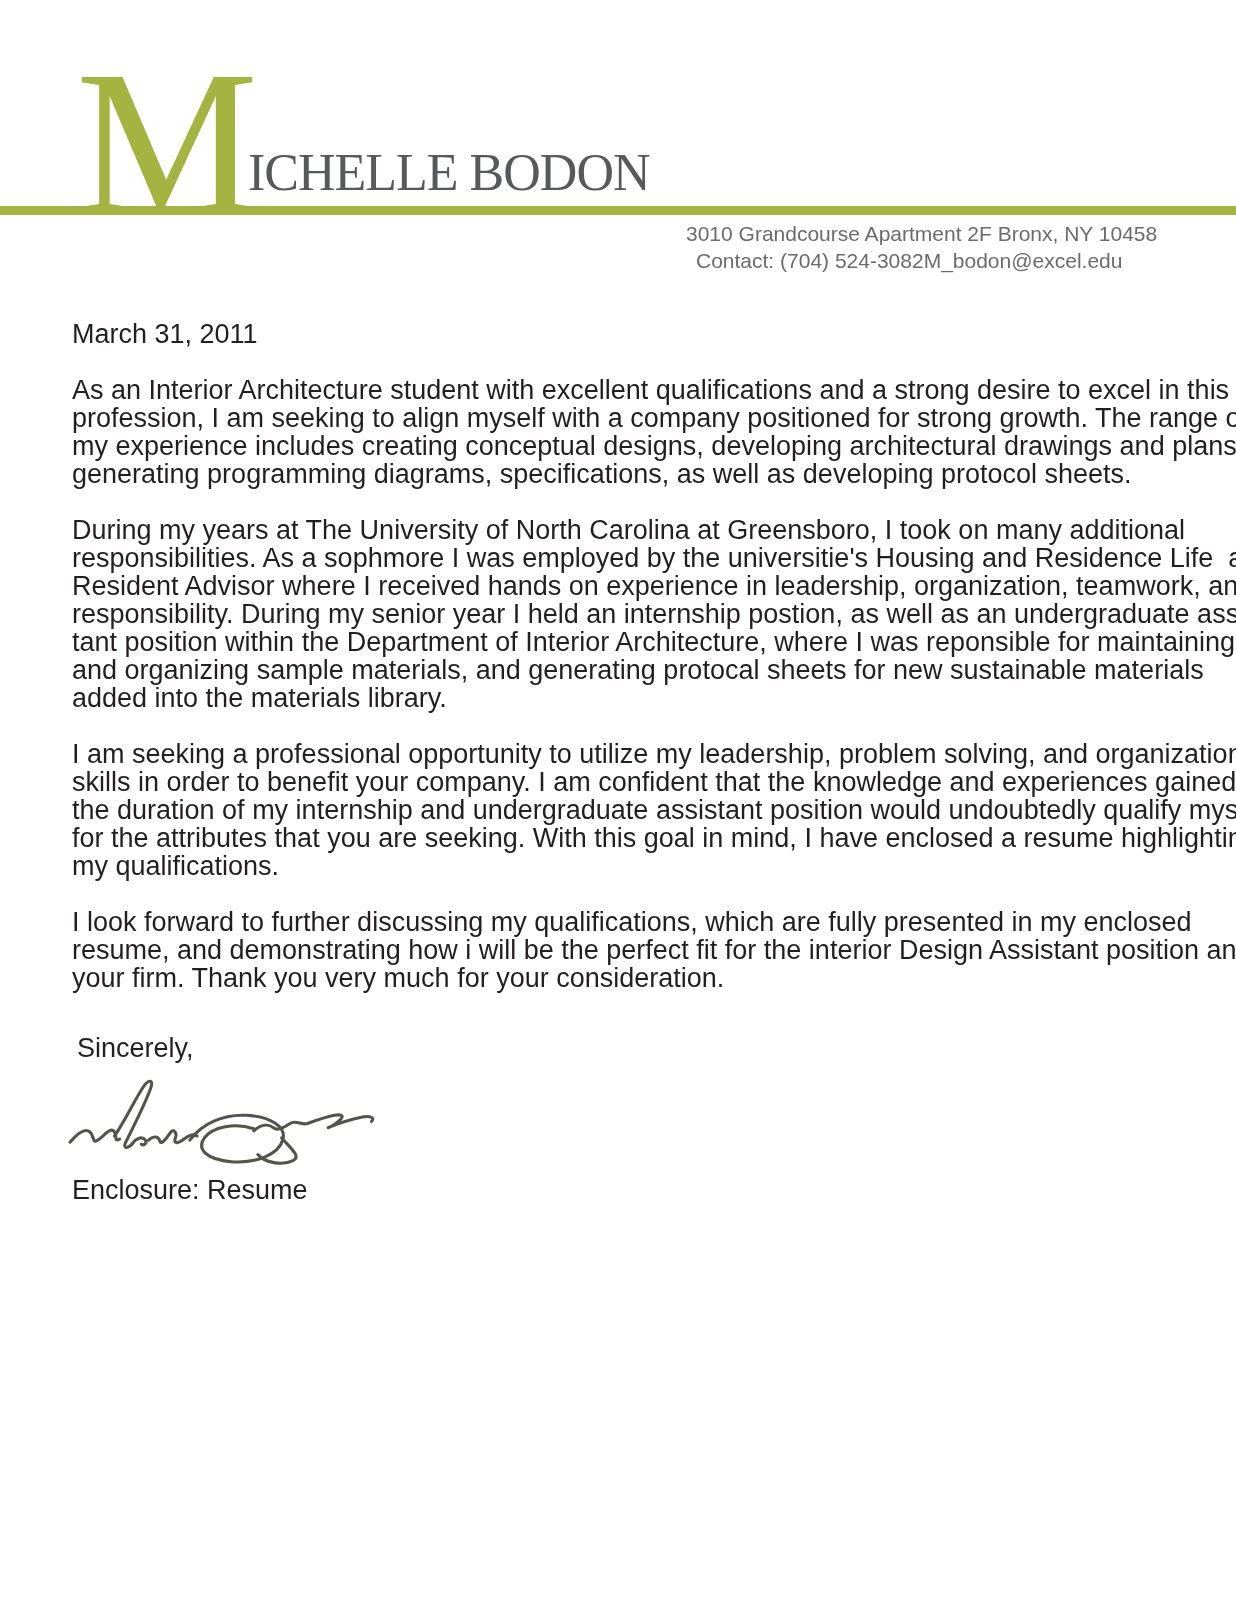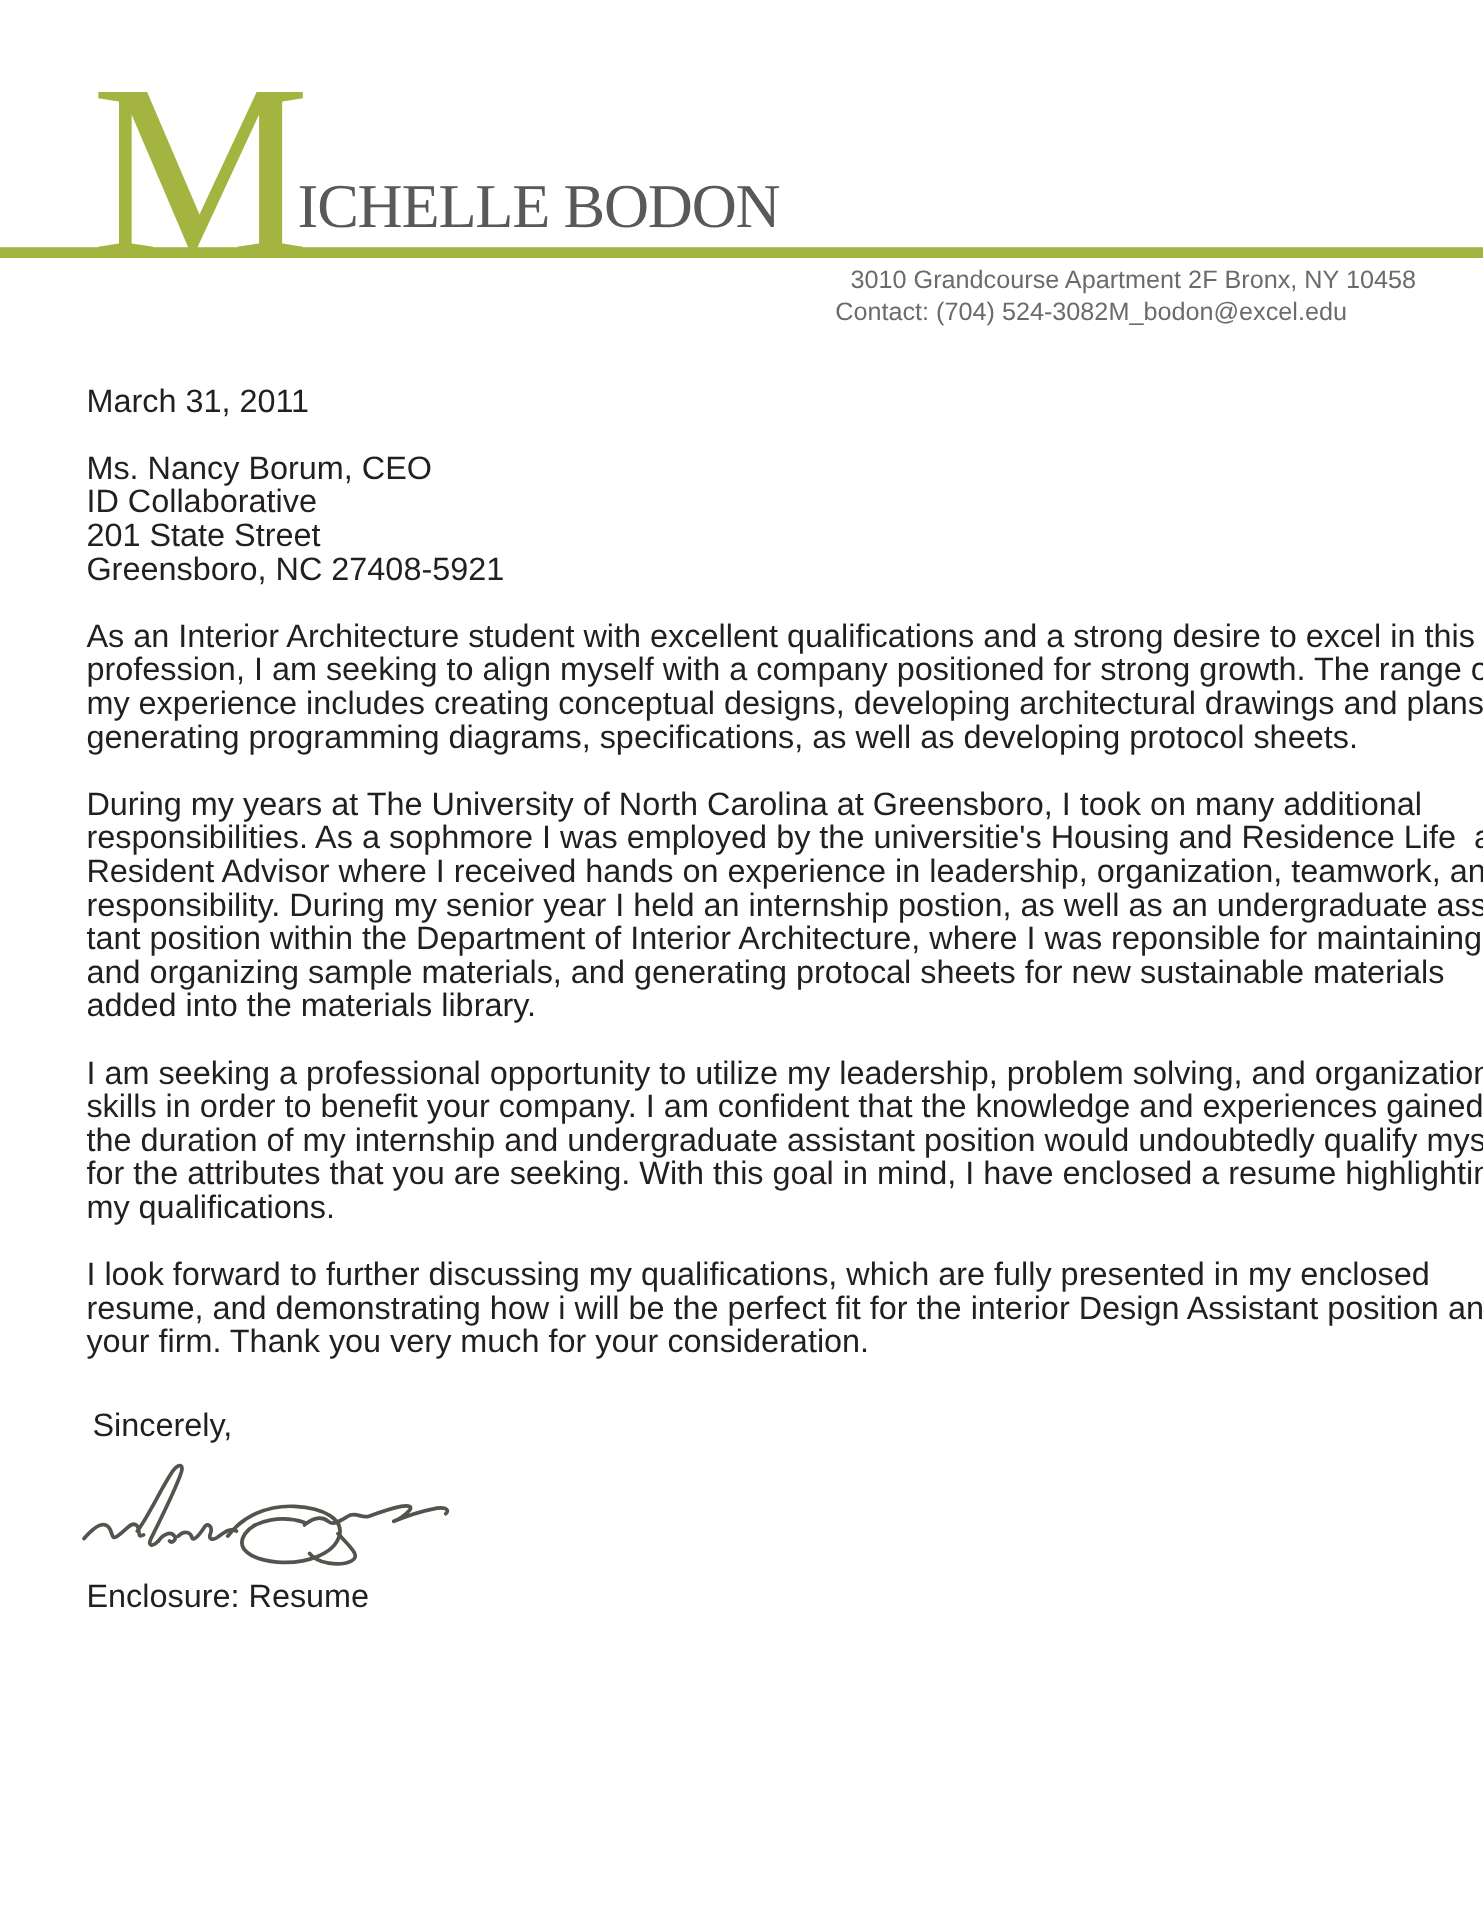--- a/index.html
+++ b/index.html
@@ -39,21 +39,21 @@
     white-space: pre;
   }
   .contact {
     position: absolute;
     top: 220px; left: 686px;
     width: 494px;
     font-size: 21px;
     line-height: 27px;
     color: #6a6b6d;
   }
-  .contact .addr { white-space: pre; text-align: right; }
+  .contact .addr { white-space: pre; }
   .contact .contact-row {
     display: flex;
     justify-content: flex-start;
     white-space: pre;
     margin-left: 10px;
   }
   
   .letter-body {
     position: absolute;
     top: 320px; left: 72px;
@@ -90,24 +90,20 @@
       <div class="addr">3010 Grandcourse Apartment 2F Bronx, NY 10458</div>
       <div class="contact-row">
         <span>Contact: (704) 524-3082</span>
         <span>M_bodon@excel.edu</span>
       </div>
     </div>
   </div>
 
   <div class="letter-body">
     <div class="block">March 31, 2011</div>
-    <div class="block">Ms. Nancy Borum, CEO
-ID Collaborative
-201 State Street
-Greensboro, NC 27408-5921</div>
     <div class="block">As an Interior Architecture student with excellent qualifications and a strong desire to excel in this
 profession, I am seeking to align myself with a company positioned for strong growth. The range of
 my experience includes creating conceptual designs, developing architectural drawings and plans,
 generating programming diagrams, specifications, as well as developing protocol sheets.</div>
     <div class="block">During my years at The University of North Carolina at Greensboro, I took on many additional
 responsibilities. As a sophmore I was employed by the universitie's Housing and Residence Life  as a
 Resident Advisor where I received hands on experience in leadership, organization, teamwork, and
 responsibility. During my senior year I held an internship postion, as well as an undergraduate assis-
 tant position within the Department of Interior Architecture, where I was reponsible for maintaining
 and organizing sample materials, and generating protocal sheets for new sustainable materials

